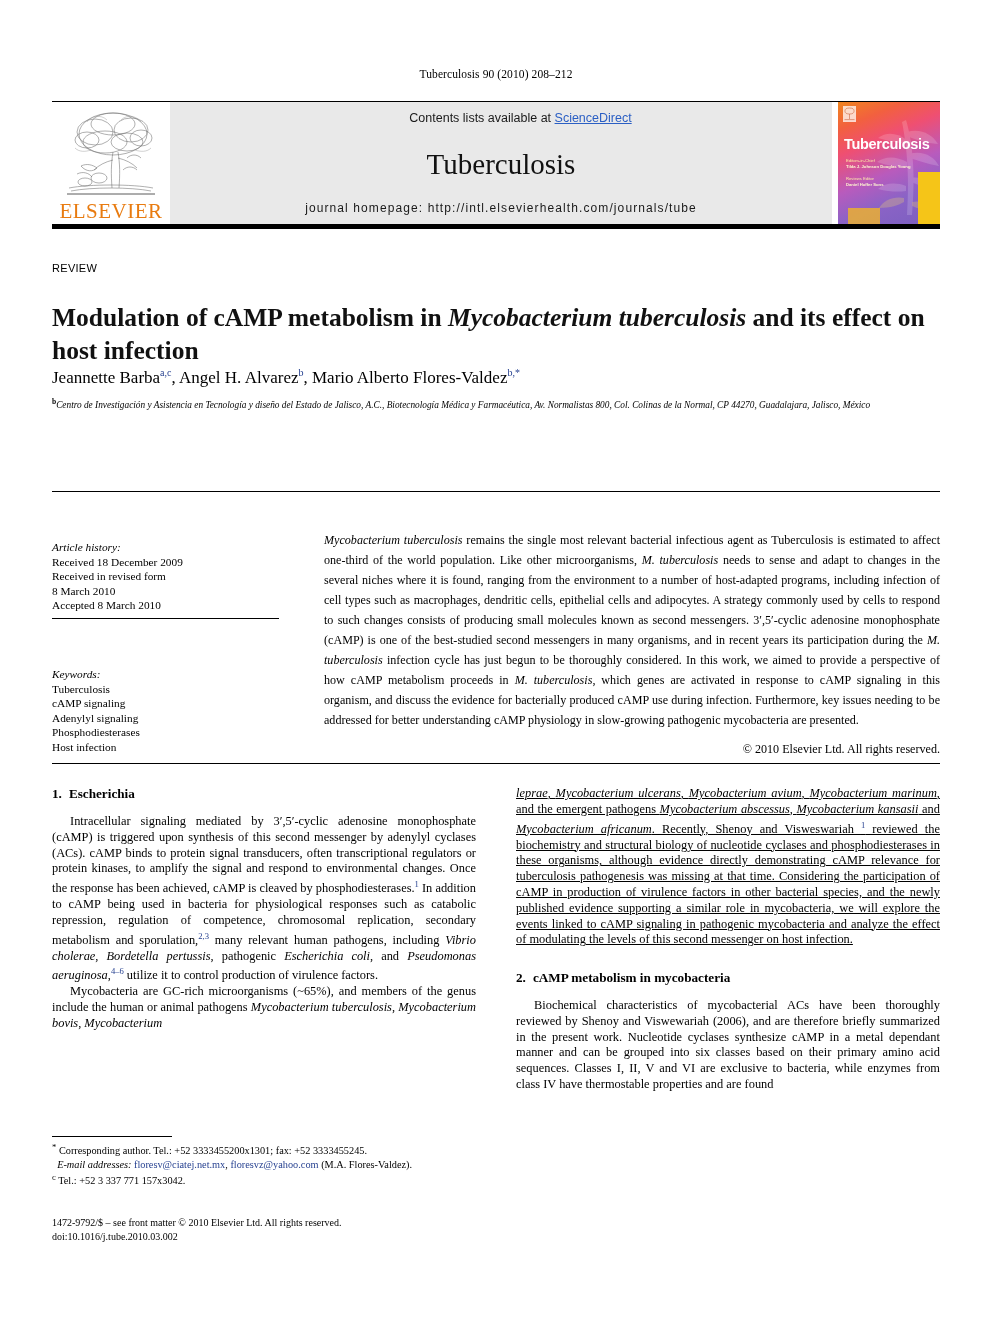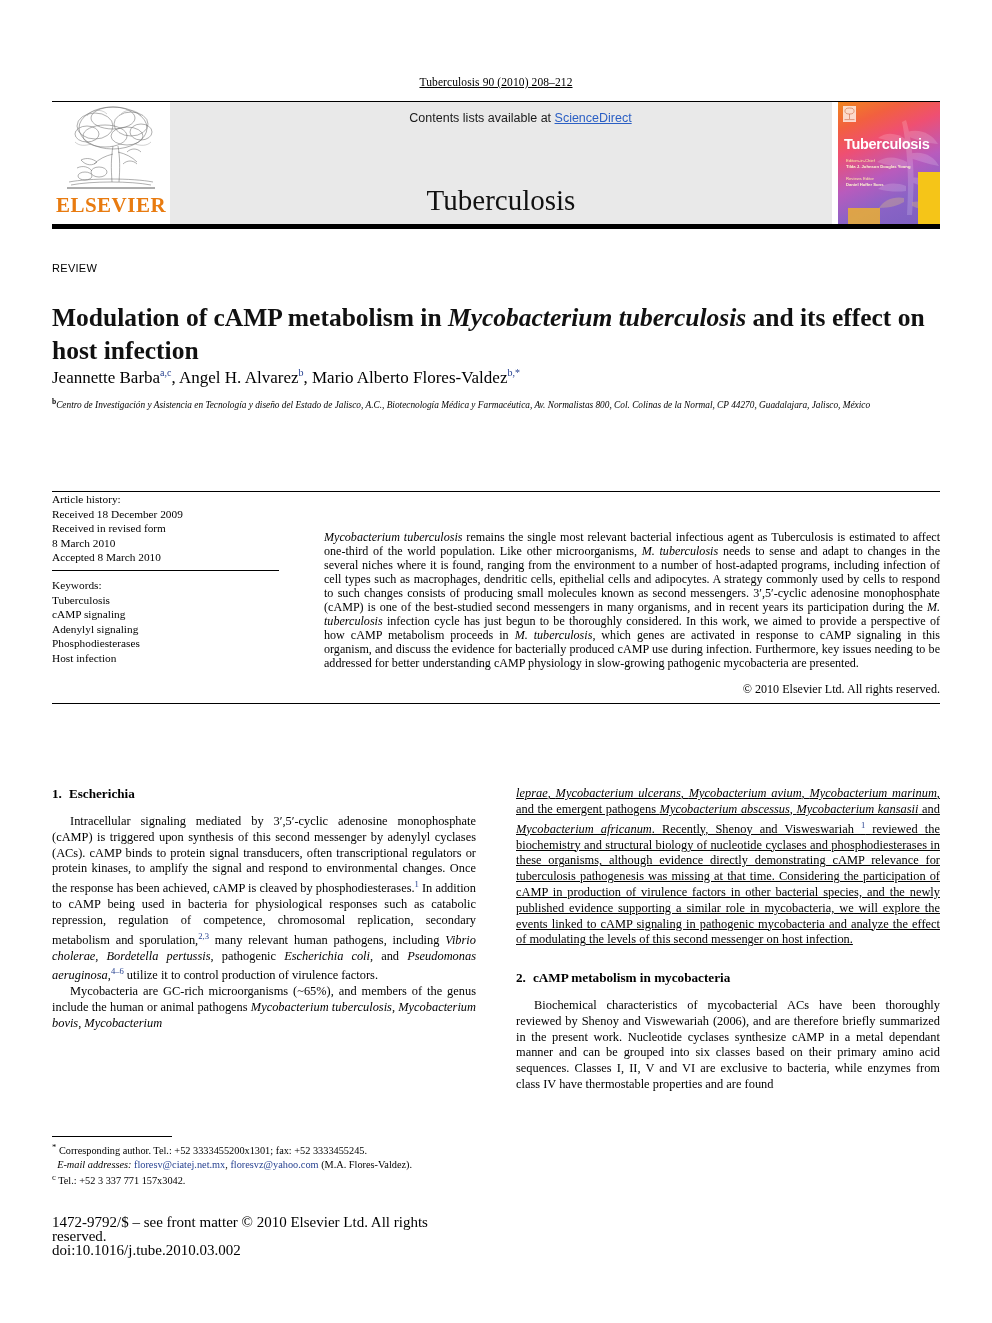--- a/index.html
+++ b/index.html
@@ -18,26 +18,25 @@
   .page {
     position: absolute;
     left: 0; top: 0;
     width: 992px;
     height: 1323px;
   }
 
   
   .running-head {
     position: absolute;
-    left: 0; top: 76px;
+    left: 0; top: 68px;
     width: 992px;
     text-align: center;
     font-size: 11.5px;
     letter-spacing: 0.1px;
-    text-decoration: underline;
   }
 
   
   .masthead {
     position: absolute;
     left: 52px; top: 101px;
     width: 888px;
   }
   .rule-top {
     border-top: 1.6px solid #000;
@@ -47,24 +46,24 @@
   .masthead-row {
     display: flex;
     align-items: stretch;
     height: 122px;
   }
   .elsevier-logo {
     width: 118px;
     flex: 0 0 118px;
     display: flex;
     flex-direction: column;
+    justify-content: flex-end;
     align-items: center;
     padding-bottom: 2px;
     box-sizing: border-box;
-    font-weight: bold;
   }
   .tree-svg { display:block; }
   .elsevier-word {
     font-family: "Liberation Serif", serif;
     font-size: 21px;
     letter-spacing: 0.5px;
     color: #E87B10;
     line-height: 1;
     margin-top: 1px;
   }
@@ -245,31 +244,33 @@
     padding-left: 29px;
     box-sizing: border-box;
   }
   .rule-thin {
     border-top: 0.9px solid #000;
     height: 0;
     margin: 5px 0 7px 0;
   }
   .rule-thin-l { width: 227px; }
   .meta-label {
+    font-style: italic;
     font-size: 11.3px;
     line-height: 14.6px;
+    margin-top: 48px;
   }
   .meta-line {
     font-size: 11.3px;
     line-height: 14.6px;
   }
   .kw-block { margin-top: 0px; }
   .abstract {
     font-size: 12.1px;
-    line-height: 14px;
+    line-height: 20px;
     text-align: justify;
     margin-top: 38px;
   }
   .abstract i { font-style: italic; }
   .copyright {
     text-align: right;
     font-size: 12.1px;
     margin-top: 3px;
   }
   .infobox-rule-bottom {
@@ -333,21 +334,21 @@
     margin: 0;
   }
   .fn i { font-style: italic; }
   .fn a { color: #243f8f; text-decoration: none; }
   .fn .mark { font-size: 8.6px; vertical-align: super; }
 
   .imprint {
     position: absolute;
     left: 52px; top: 1216px;
     width: 424px;
-    font-size: 15px;
+    font-size: 10px;
     line-height: 13.8px;
   }
 </style>
 </head>
 <body>
 
 <div class="page">
 
   <div class="running-head">Tuberculosis 90 (2010) 208–212</div>
 
@@ -390,20 +391,21 @@
           </svg>
         </span>
         <span class="elsevier-word">ELSEVIER</span>
       </div>
 
       <div class="masthead-center">
         <div class="contents-line">
           <span>Contents lists available at </span><a class="sd" href="#">ScienceDirect</a>
         </div>
         <div class="journal-name">Tuberculosis</div>
+        <div class="homepage-line">journal homepage: http://intl.elsevierhealth.com/journals/tube</div>
       </div>
 
       <div class="cover-thumb">
         <svg class="cover-leaf" style="left:38px; top:8px;" width="64" height="110" viewBox="0 0 64 110" aria-hidden="true">
           <g fill="#ffffff" opacity="0.30">
             <path d="M30 10 C36 30 40 60 36 105 L31 105 C34 62 30 32 26 12 Z"></path>
             <path d="M31 22 C44 18 56 24 62 34 C50 33 40 30 31 26 Z"></path>
             <path d="M31 30 C20 22 10 22 2 28 C12 31 22 33 31 34 Z"></path>
             <path d="M33 44 C46 40 58 46 63 56 C51 54 41 50 33 48 Z"></path>
             <path d="M31 52 C20 46 9 46 1 52 C12 56 23 57 31 57 Z"></path>

